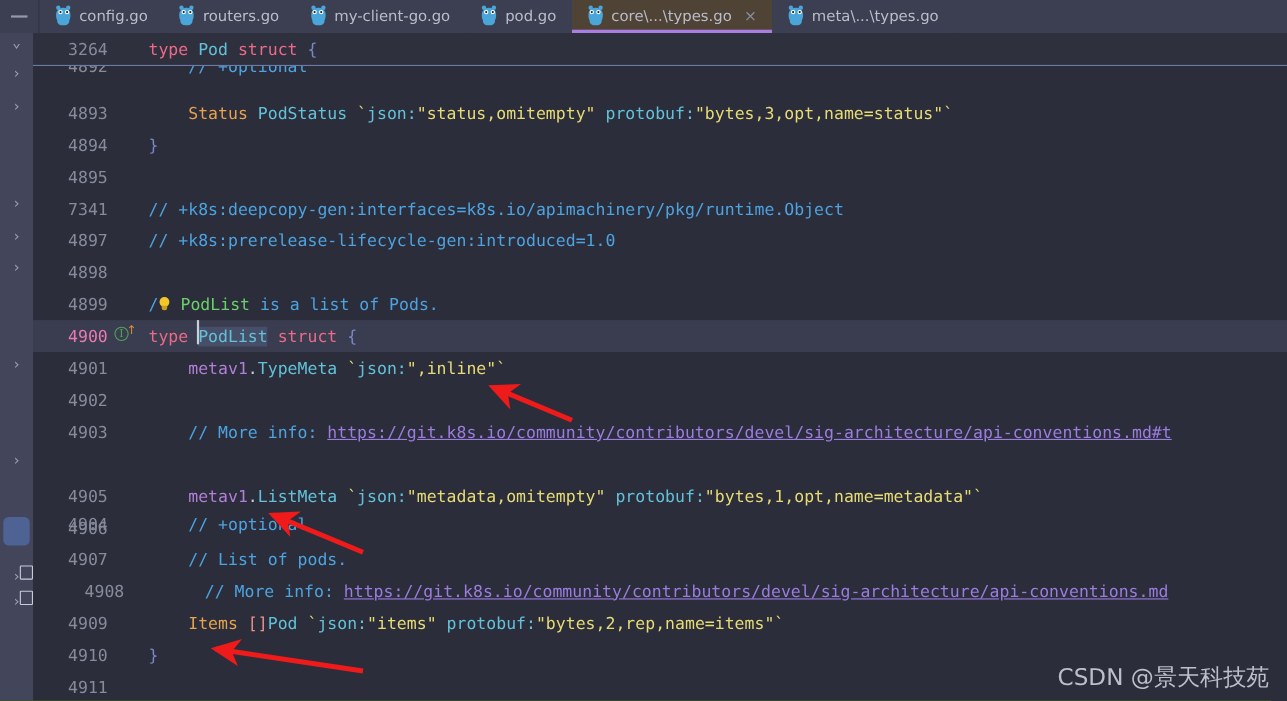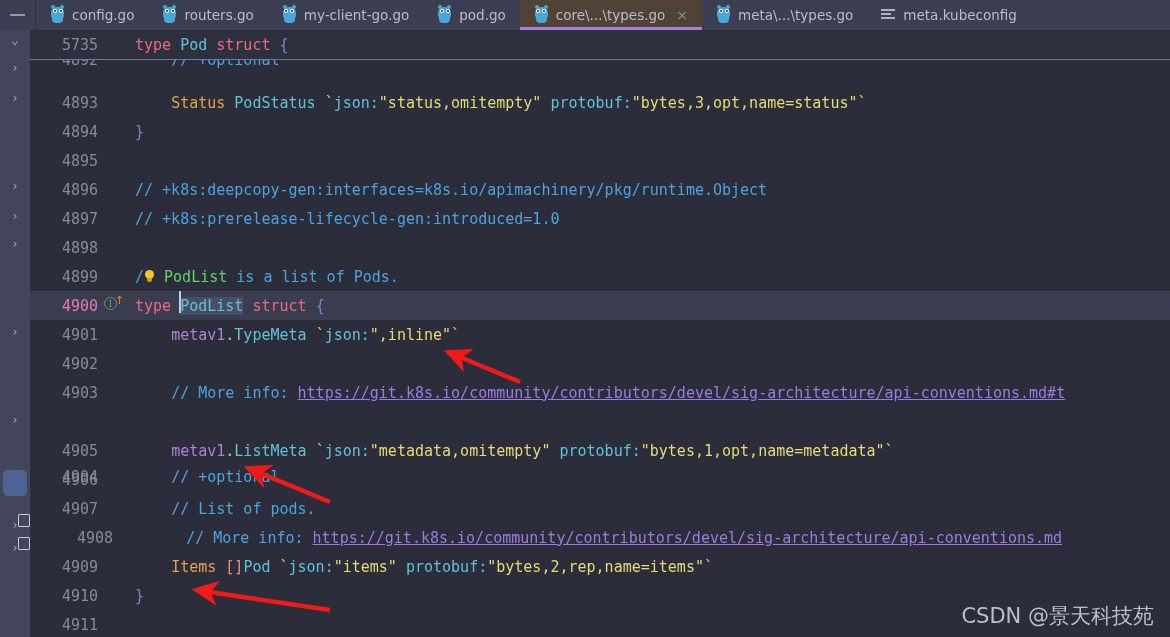--- a/index.html
+++ b/index.html
@@ -370,28 +370,20 @@
             <span class="ear l"></span>
             <span class="ear r"></span>
             <span class="head"></span>
             <span class="eye l"></span>
             <span class="eye r"></span>
             <span class="pupil l"></span>
             <span class="pupil r"></span>
             <span class="body"></span>
           </span>
           <span>meta\...\types.go</span>
-        </div>
-        <div class="tab">
-          <span class="lines-icon">
-            <i></i>
-            <i></i>
-            <i></i>
-          </span>
-          <span>meta.kubeconfig</span>
         </div>
       </div>
   </div>
 
   <div class="sidepanel">
     <div id="sidepanel-host">
         <div class="sp-sel" style="top: 440px;"></div>
         <div class="sp-item" style="top: 2px;">⌄</div>
         <div class="sp-item" style="top: 30px;">›</div>
         <div class="sp-item" style="top: 60px;">›</div>
@@ -402,26 +394,26 @@
         <div class="sp-item" style="top: 382px;">›</div>
         <div class="sp-item" style="top: 487px;">›</div>
         <div class="sp-item" style="top: 510px;">›</div>
         <div class="sp-file" style="top: 484px;"></div>
         <div class="sp-file" style="top: 507px;"></div>
       </div>
   </div>
 
   <div class="editor-area">
     <div id="rows-host">
-        <div class="row sticky" style="top: 0px;"><div class="ln">5735</div><div class="marker"></div><div class="code"><span class="kw">type</span><span class="plain">&nbsp;</span><span class="typ">Pod</span><span class="plain">&nbsp;</span><span class="kw">struct</span><span class="plain">&nbsp;</span><span class="brc">{</span></div></div>
+        <div class="row sticky" style="top: 0px;"><div class="ln">3264</div><div class="marker"></div><div class="code"><span class="kw">type</span><span class="plain">&nbsp;</span><span class="typ">Pod</span><span class="plain">&nbsp;</span><span class="kw">struct</span><span class="plain">&nbsp;</span><span class="brc">{</span></div></div>
         <div class="row" style="top: 15px;"><div class="ln">4892</div><div class="marker"></div><div class="code">&nbsp;&nbsp;&nbsp;&nbsp;<span class="cmt">//&nbsp;+optional</span></div></div>
         <div class="row" style="top: 58px;"><div class="ln">4893</div><div class="marker"></div><div class="code">&nbsp;&nbsp;&nbsp;&nbsp;<span class="fld">Status</span><span class="plain">&nbsp;</span><span class="typ">PodStatus</span><span class="plain">&nbsp;</span><span class="str">`</span><span class="tagk">json:</span><span class="str">"status,omitempty"</span><span class="plain">&nbsp;</span><span class="tagk">protobuf:</span><span class="str">"bytes,3,opt,name=status"</span><span class="str">`</span></div></div>
         <div class="row" style="top: 87px; justify-content: flex-end;"><div class="ln">4894</div><div class="marker"></div><div class="code"><span class="brc">}</span></div></div>
         <div class="row" style="top: 116px;"><div class="ln">4895</div><div class="marker"></div><div class="code"></div></div>
-        <div class="row" style="top: 145px;"><div class="ln">4896</div><div class="marker"></div><div class="code"><span class="cmt">//&nbsp;+k8s:deepcopy-gen:interfaces=k8s.io/apimachinery/pkg/runtime.Object</span></div></div>
+        <div class="row" style="top: 145px;"><div class="ln">7341</div><div class="marker"></div><div class="code"><span class="cmt">//&nbsp;+k8s:deepcopy-gen:interfaces=k8s.io/apimachinery/pkg/runtime.Object</span></div></div>
         <div class="row" style="top: 174px;"><div class="ln">4897</div><div class="marker"></div><div class="code"><span class="cmt">//&nbsp;+k8s:prerelease-lifecycle-gen:introduced=1.0</span></div></div>
         <div class="row" style="top: 203px;"><div class="ln">4898</div><div class="marker"></div><div class="code"></div></div>
         <div class="row" style="top: 232px;"><div class="ln">4899</div><div class="marker"></div><div class="code"><span class="cmt">/</span><span class="bulb"><span class="glass"></span><span class="base"></span></span><span class="plain">&nbsp;</span><span class="cmt-ident">PodList</span><span class="cmt">&nbsp;is&nbsp;a&nbsp;list&nbsp;of&nbsp;Pods.</span></div></div>
         <div class="row current" style="top: 261px;"><div class="ln">4900</div><div class="marker"><span class="impl"><span class="circ">I</span><span class="up">↑</span></span></div><div class="code"><span class="kw">type</span><span class="plain">&nbsp;</span><span class="typ sel-ident"><span class="caret"></span>PodList</span><span class="plain">&nbsp;</span><span class="kw">struct</span><span class="plain">&nbsp;</span><span class="brc">{</span></div></div>
         <div class="row" style="top: 290px;"><div class="ln">4901</div><div class="marker"></div><div class="code">&nbsp;&nbsp;&nbsp;&nbsp;<span class="pkg">metav1</span><span class="plain">.</span><span class="typ">TypeMeta</span><span class="plain">&nbsp;</span><span class="str">`</span><span class="tagk">json:</span><span class="str">",inline"</span><span class="str">`</span></div></div>
         <div class="row" style="top: 319px;"><div class="ln">4902</div><div class="marker"></div></div>
         <div class="row" style="top: 348px;"><div class="ln">4903</div><div class="marker"></div><div class="code">&nbsp;&nbsp;&nbsp;&nbsp;<span class="cmt">//&nbsp;More&nbsp;info:&nbsp;</span><span class="lnk">https://git.k8s.io/community/contributors/devel/sig-architecture/api-conventions.md#t</span></div></div>
         <div class="row" style="top: 392px; margin-top: 40px;"><div class="ln">4904</div><div class="marker"></div><div class="code">&nbsp;&nbsp;&nbsp;&nbsp;<span class="cmt">//&nbsp;+optional</span></div></div>
         <div class="row" style="top: 406px;"><div class="ln">4905</div><div class="marker"></div><div class="code">&nbsp;&nbsp;&nbsp;&nbsp;<span class="pkg">metav1</span><span class="plain">.</span><span class="typ">ListMeta</span><span class="plain">&nbsp;</span><span class="str">`</span><span class="tagk">json:</span><span class="str">"metadata,omitempty"</span><span class="plain">&nbsp;</span><span class="tagk">protobuf:</span><span class="str">"bytes,1,opt,name=metadata"</span><span class="str">`</span></div></div>
         <div class="row" style="top: 435px;"><div class="ln">4906</div><div class="marker"></div><div class="code"></div></div>

